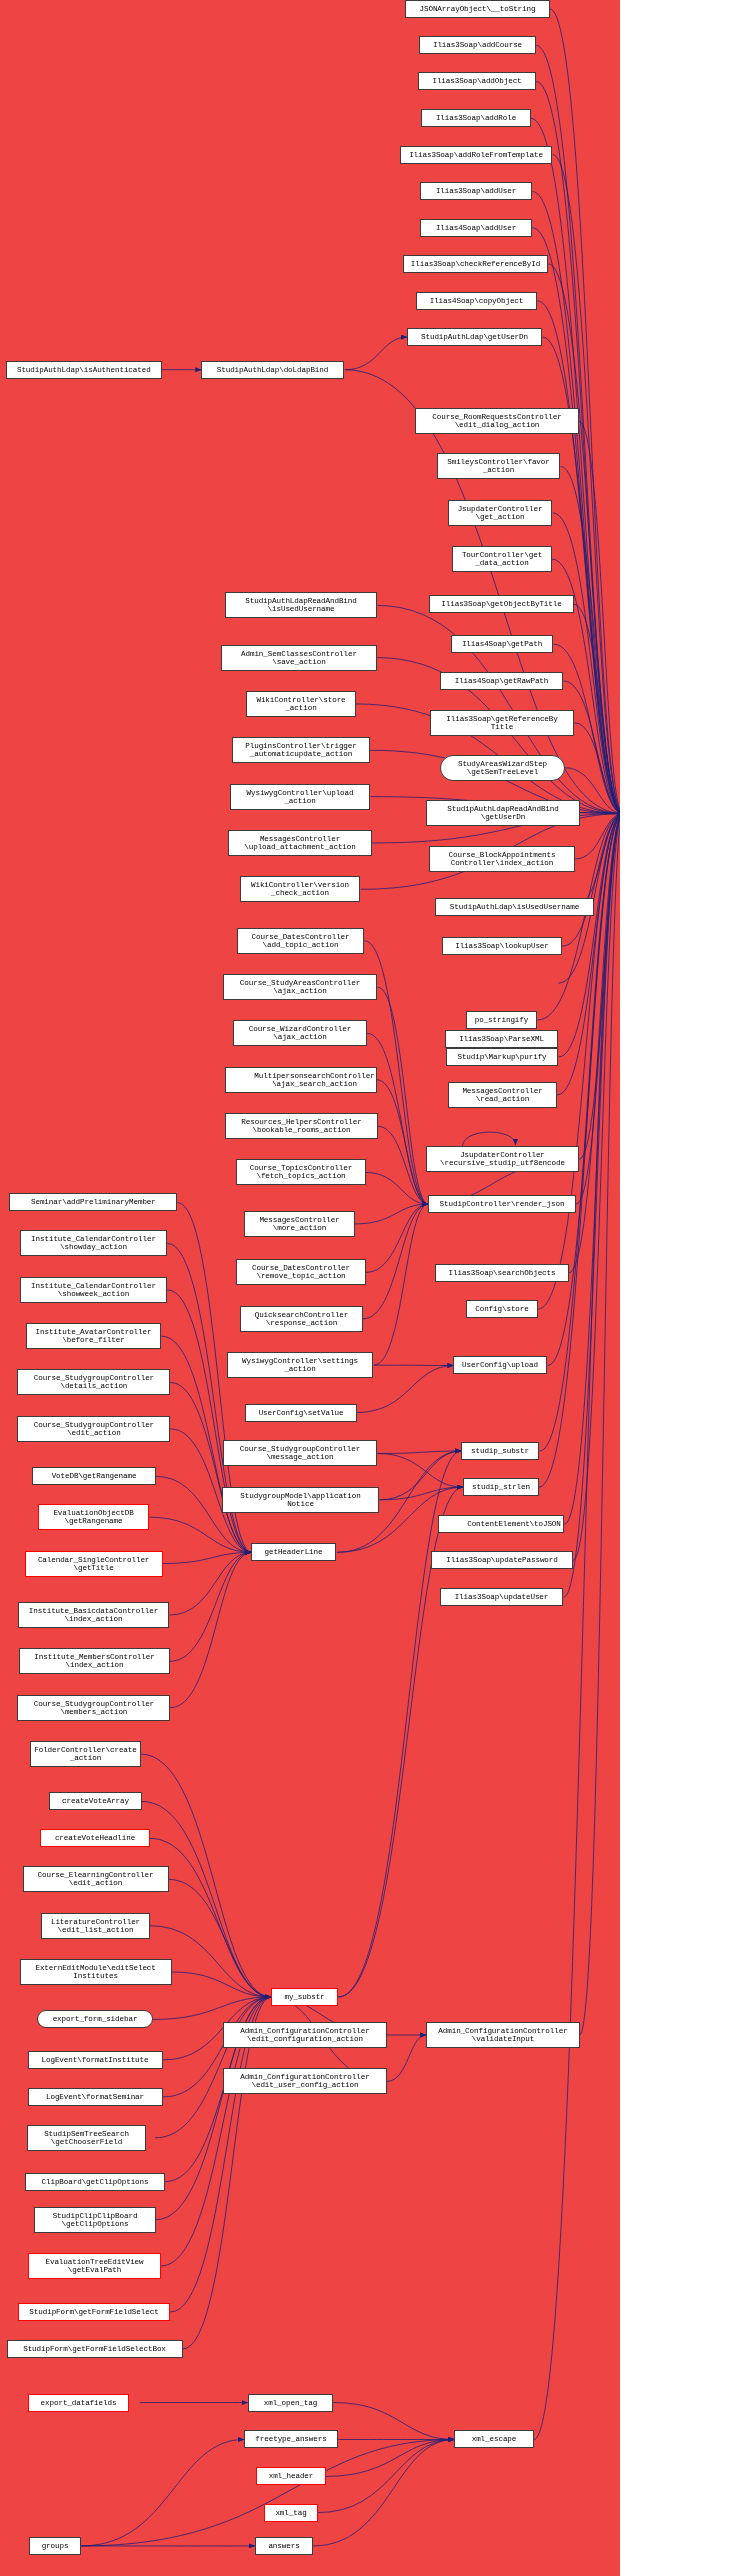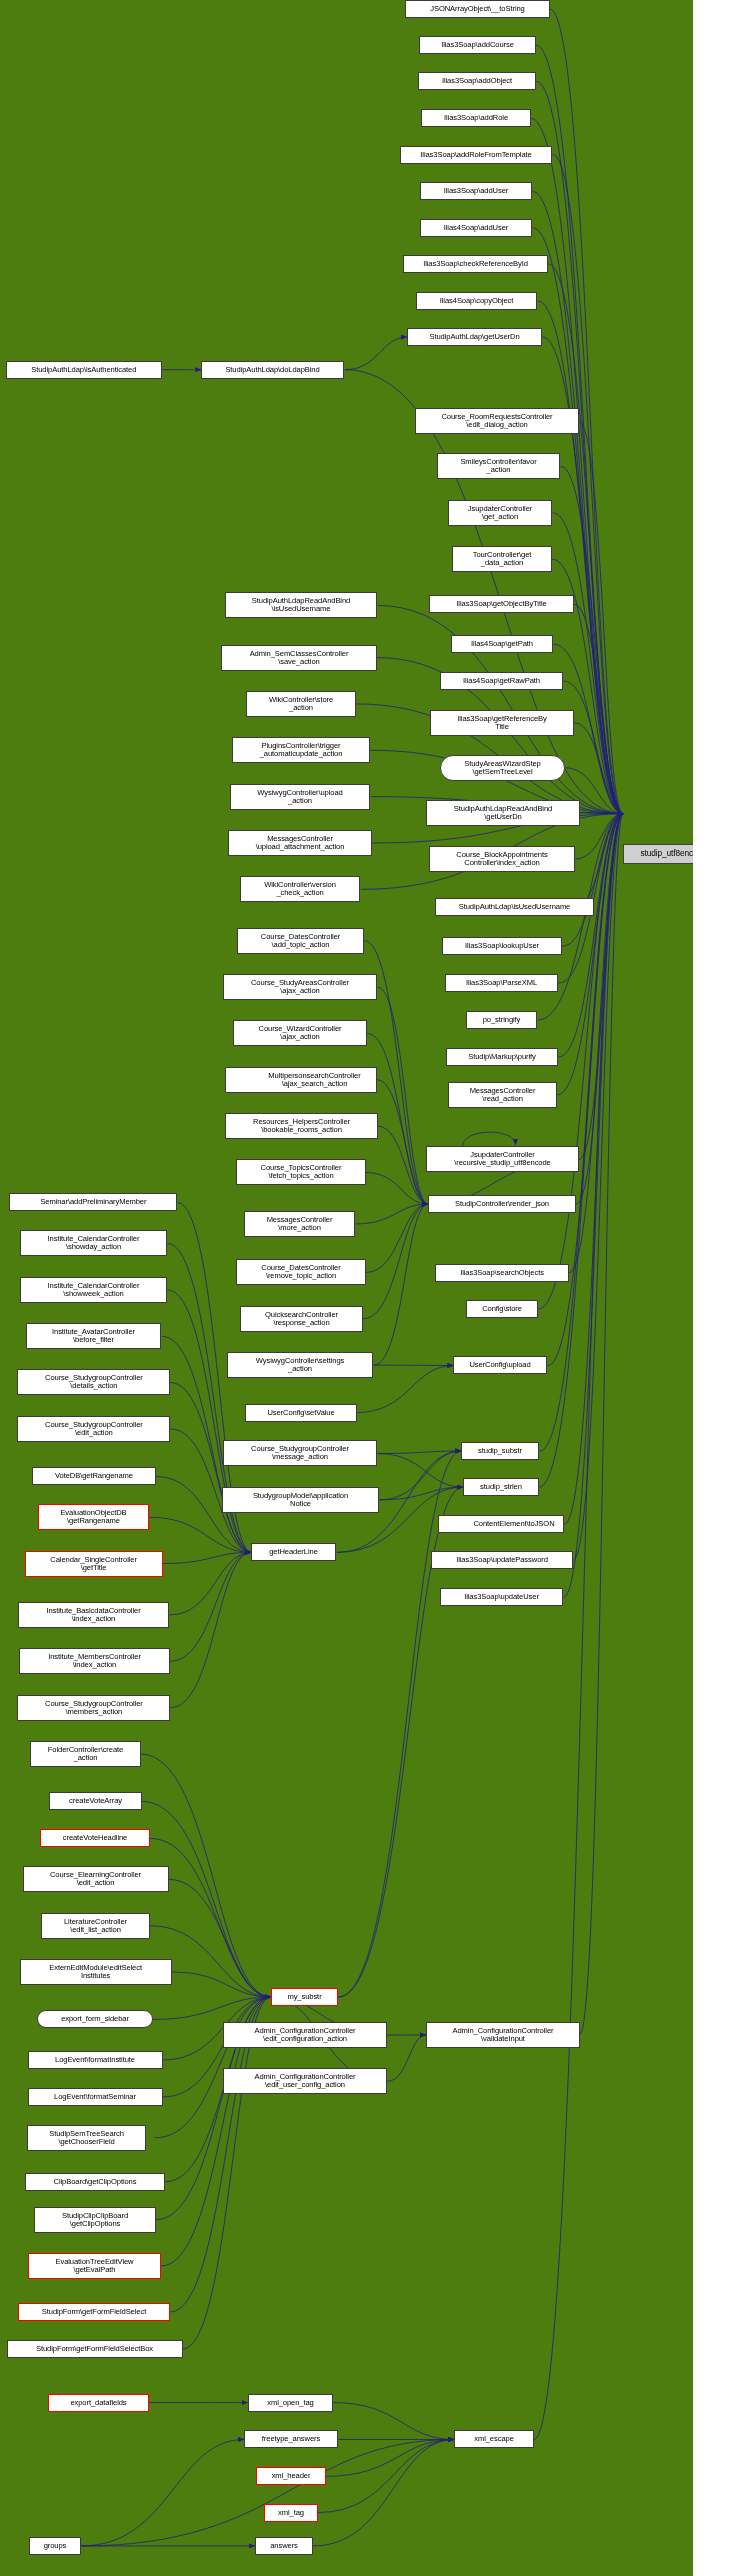--- a/index.html
+++ b/index.html
@@ -1,21 +1,21 @@
 <!DOCTYPE html>
 <html style="font-size:11.6px"><head>
 <meta charset="utf-8">
 <style>
   html,body{margin:0;padding:0;background:#ffffff;}
   #canvas{
     position:relative;
-    width:693px;
+    width:620px;
     height:2576px;
-    background:#4d7c0f;
-    font-family:Liberation Sans, sans-serif;
+    background:#ef4444;
+    font-family:Liberation Mono, monospace;
     overflow:hidden;
   }
   svg#edges{
     position:absolute;left:0;top:0;width:731px;height:2576px;
     pointer-events:none;
   }
   .node{
     position:absolute;
     box-sizing:border-box;
     border:0.7px solid #404040;
@@ -203,21 +203,21 @@
     <div class="node thick" style="left: 430px; top: 710px; width: 144px; height: 26px;">Ilias3Soap\getReferenceBy
 Title</div>
     <div class="node thick" style="left: 440px; top: 755px; width: 125px; height: 26px; border-radius: 13px;">StudyAreasWizardStep
 \getSemTreeLevel</div>
     <div class="node thick" style="left: 426px; top: 800px; width: 154px; height: 26px;">StudipAuthLdapReadAndBind
 \getUserDn</div>
     <div class="node thick" style="left: 429px; top: 846px; width: 146px; height: 26px;">Course_BlockAppointments
 Controller\index_action</div>
     <div class="node thick" style="left: 407px; top: 898px; width: 159px; height: 18px; margin-left: 28px;">StudipAuthLdap\isUsedUsername</div>
     <div class="node thick" style="left: 442px; top: 937px; width: 120px; height: 18px;">Ilias3Soap\lookupUser</div>
-    <div class="node thick" style="left: 445px; top: 974px; width: 113px; height: 18px;">Ilias3Soap\ParseXML</div>
+    <div class="node thick" style="left: 445px; top: 1030px; width: 113px; height: 18px;">Ilias3Soap\ParseXML</div>
     <div class="node thick" style="left: 466px; top: 1011px; width: 71px; height: 18px;">po_stringify</div>
     <div class="node thick" style="left: 446px; top: 1048px; width: 112px; height: 18px;">Studip\Markup\purify</div>
     <div class="node thick" style="left: 448px; top: 1082px; width: 109px; height: 26px;">MessagesController
 \read_action</div>
     <div class="node thick" style="left: 426px; top: 1146px; width: 153px; height: 26px;">JsupdaterController
 \recursive_studip_utf8encode</div>
     <div class="node thick" style="left: 428px; top: 1195px; width: 148px; height: 18px;">StudipController\render_json</div>
     <div class="node thick" style="left: 435px; top: 1264px; width: 134px; height: 18px;">Ilias3Soap\searchObjects</div>
     <div class="node thick" style="left: 466px; top: 1300px; width: 72px; height: 18px;">Config\store</div>
     <div class="node thick" style="left: 453px; top: 1356px; width: 94px; height: 18px;">UserConfig\upload</div>
@@ -295,21 +295,21 @@
 \getEvalPath</div>
     <div class="node highlight" style="left: 18px; top: 2303px; width: 152px; height: 18px;">StudipForm\getFormFieldSelect</div>
     <div class="node thick" style="left: 6.5px; top: 2340px; width: 176px; height: 18px;">StudipForm\getFormFieldSelectBox</div>
     <div class="node highlight" style="left: 271px; top: 1988px; width: 67px; height: 18px;">my_substr</div>
     <div class="node thick" style="left: 223px; top: 2022px; width: 164px; height: 26px;">Admin_ConfigurationController
 \edit_configuration_action</div>
     <div class="node thick" style="left: 223px; top: 2068px; width: 164px; height: 26px;">Admin_ConfigurationController
 \edit_user_config_action</div>
     <div class="node thick" style="left: 426px; top: 2022px; width: 154px; height: 26px;">Admin_ConfigurationController
 \validateInput</div>
-    <div class="node highlight" style="left: 48px; top: 2394px; width: 101px; height: 18px;">export_datafields</div>
+    <div class="node highlight" style="left: 28px; top: 2394px; width: 101px; height: 18px;">export_datafields</div>
     <div class="node thick" style="left: 248px; top: 2394px; width: 85px; height: 18px;">xml_open_tag</div>
     <div class="node thick" style="left: 244px; top: 2430px; width: 94px; height: 18px;">freetype_answers</div>
     <div class="node highlight" style="left: 256px; top: 2467px; width: 70px; height: 18px;">xml_header</div>
     <div class="node highlight" style="left: 264px; top: 2504px; width: 54px; height: 18px;">xml_tag</div>
     <div class="node thick" style="left: 29px; top: 2537px; width: 52px; height: 18px;">groups</div>
     <div class="node thick" style="left: 255px; top: 2537px; width: 58px; height: 18px;">answers</div>
     <div class="node thick" style="left: 454px; top: 2430px; width: 80px; height: 18px;">xml_escape</div>
     <div class="node thick" style="left: 251px; top: 1543px; width: 85px; height: 18px;">getHeaderLine</div>
     <div class="node current" style="left: 623px; top: 844px; width: 101px; height: 19.6px;">studip_utf8encode</div>
   </div>

